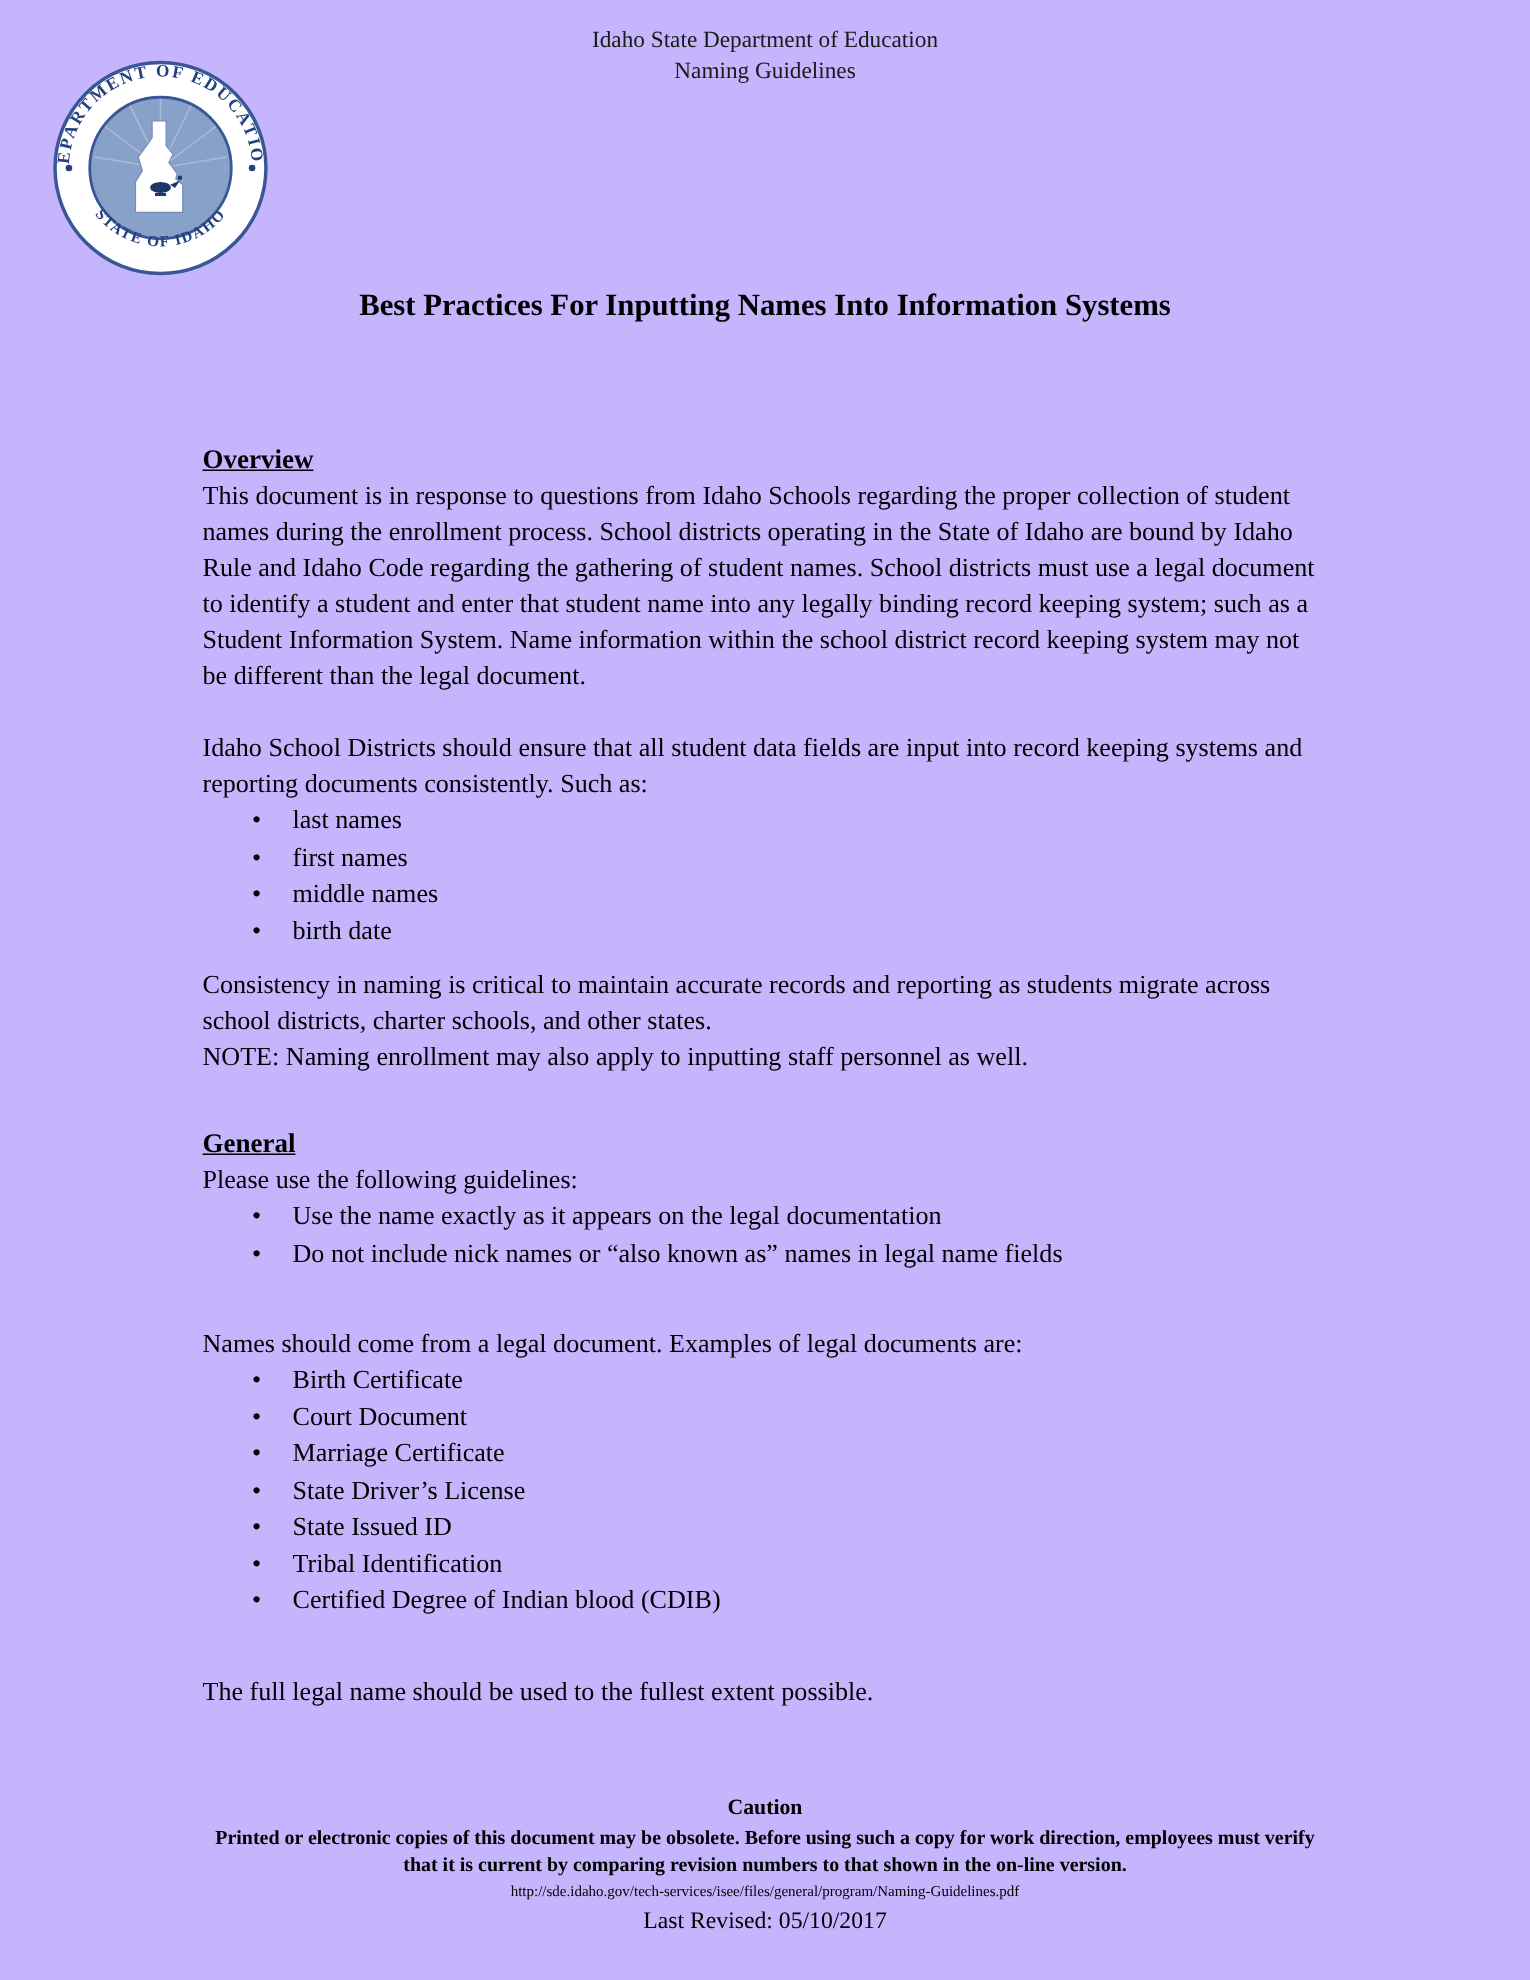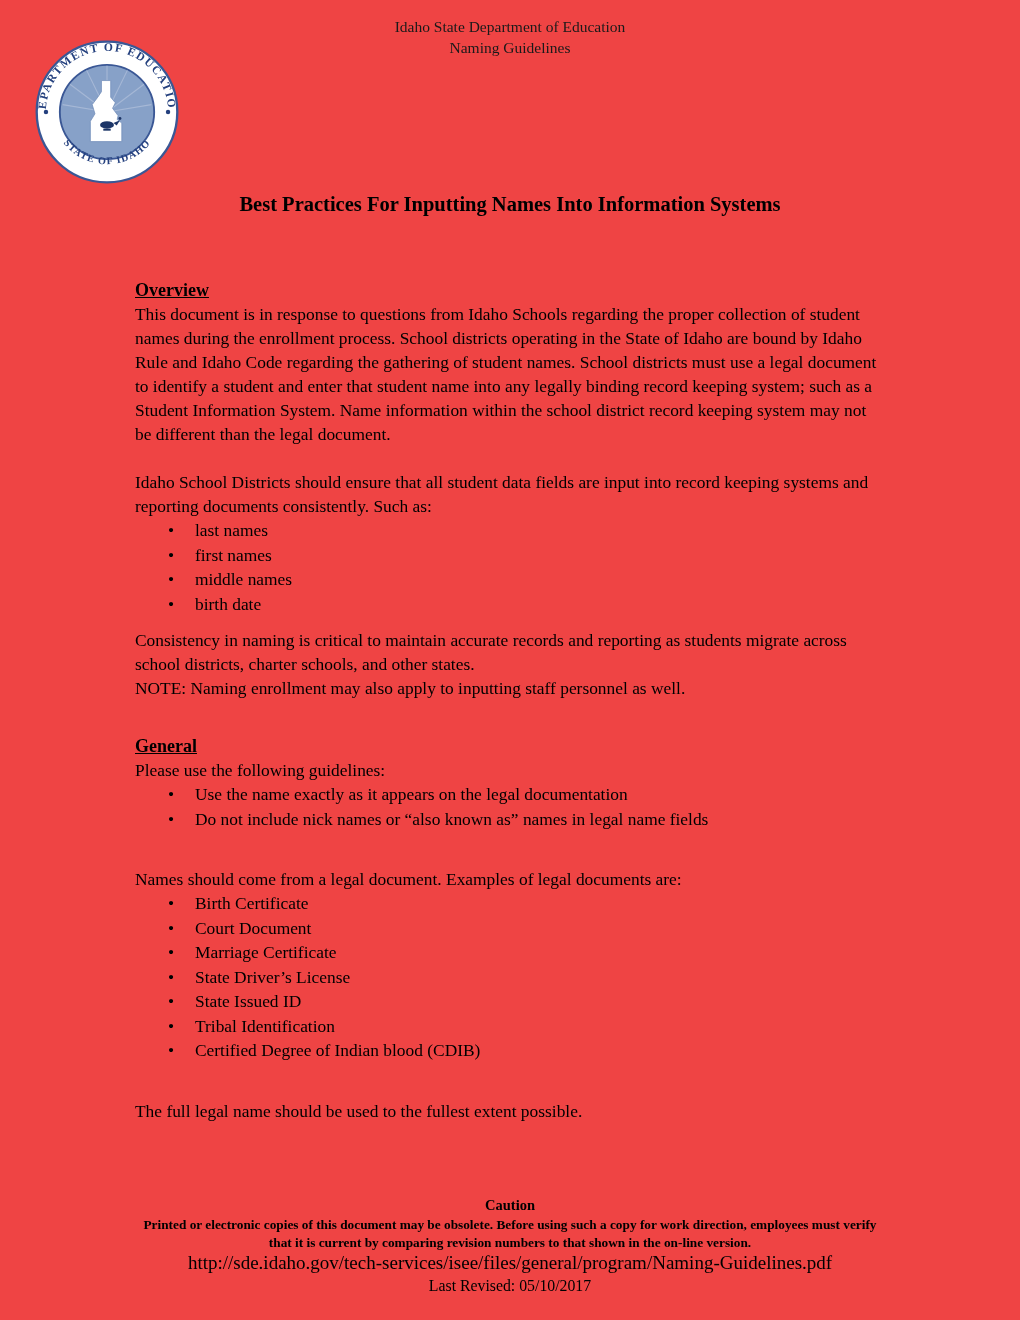--- a/index.html
+++ b/index.html
@@ -1,20 +1,20 @@
 <!DOCTYPE html>
 <html><head>
 <meta charset="utf-8">
 <style>
   html, body { margin: 0; padding: 0; background: #ffffff; }
   .page {
     position: relative;
     width: 1020px;
     height: 1320px;
-    background: #ef4444;
+    background: #c4b5fd;
     font-family: "Liberation Serif", serif;
     color: #000000;
     overflow: hidden;
   }
   .doc-header {
     position: absolute;
     top: 16px;
     left: 0;
     width: 100%;
     text-align: center;
@@ -34,21 +34,21 @@
     top: 193px;
     left: 0;
     width: 100%;
     text-align: center;
     font-size: 20.5px;
     font-weight: bold;
     margin: 0;
   }
   .content {
     position: absolute;
-    top: 278px;
+    top: 294px;
     left: 135px;
     width: 745px;
     font-size: 17.4px;
     line-height: 24px;
   }
   .section-heading {
     font-size: 18px;
     font-weight: bold;
     text-decoration: underline;
     margin: 0;
@@ -88,21 +88,21 @@
     line-height: 19px;
   }
   .caution-body {
     font-weight: bold;
     font-size: 13.3px;
     line-height: 17.5px;
     width: 740px;
     margin: 1px auto 0 auto;
   }
   .footer-url {
-    font-size: 19px;
+    font-size: 10px;
     margin-top: 1px;
     color: #000000;
     text-decoration: none;
     display: inline-block;
   }
   .footer-revised {
     font-size: 15.8px;
     margin-top: 3px;
   }
 </style>

